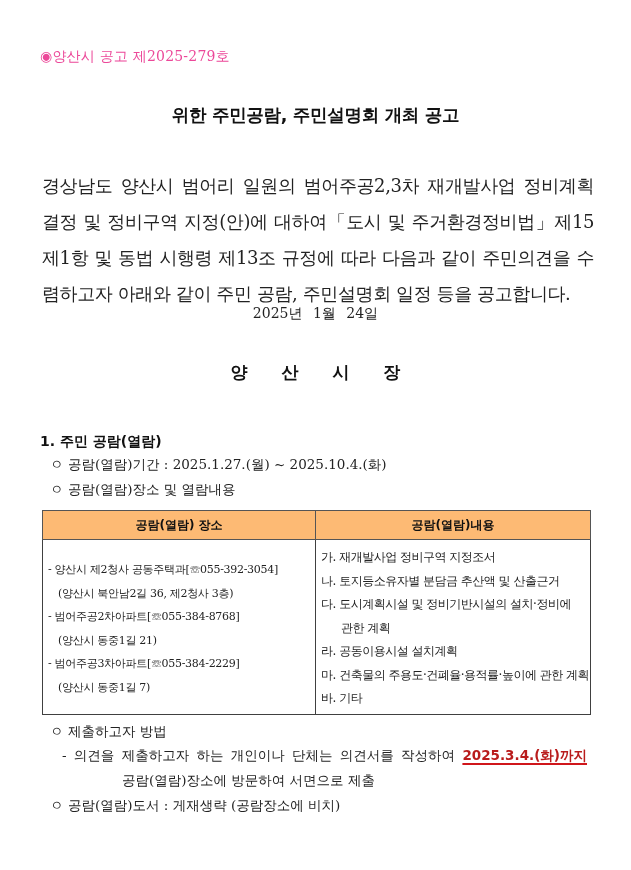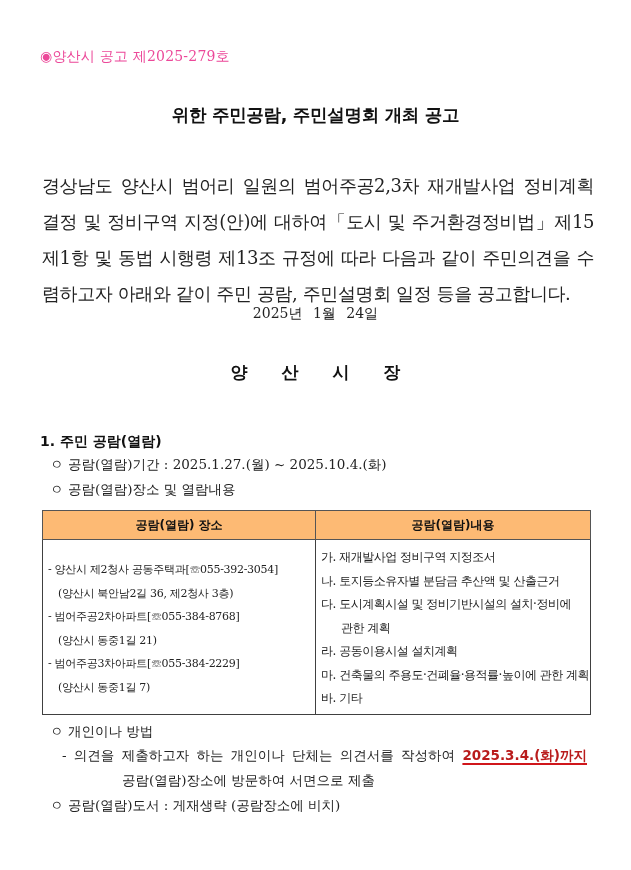--- a/index.html
+++ b/index.html
@@ -82,21 +82,21 @@
           <div>라. 공동이용시설 설치계획</div>
           <div>마. 건축물의 주용도·건폐율·용적률·높이에 관한 계획</div>
           <div>바. 기타</div>
         </div>
       </td>
     </tr>
   </tbody>
 </table>
 
 <div class="abs bullet-line bl3">
-  <span class="circ">ㅇ</span><span>개인이나 방법</span>
+  <span class="circ">ㅇ</span><span>제출하고자 방법</span>
 </div>
 
 <div class="abs dash-line">
   <span>- 의견을 제출하고자 하는 개인이나 단체는 의견서를 작성하여 </span><span class="deadline">2025.3.4.(화)까지</span>
 </div>
 
 <div class="abs dash-line2">공람(열람)장소에 방문하여 서면으로 제출</div>
 
 <div class="abs bullet-line bl4">
   <span class="circ">ㅇ</span><span>공람(열람)도서 : 게재생략 (공람장소에 비치)</span>

